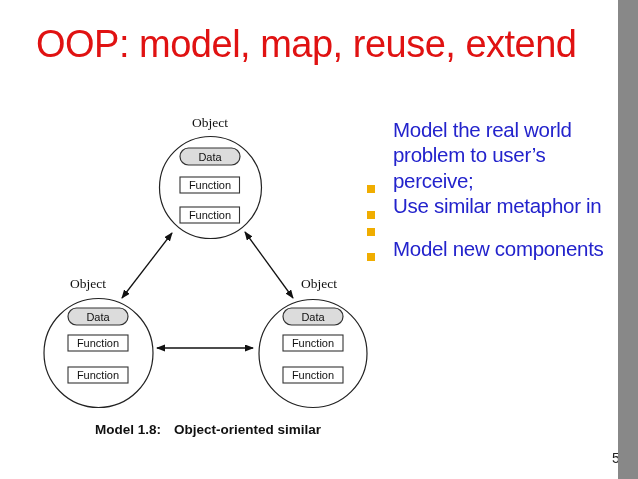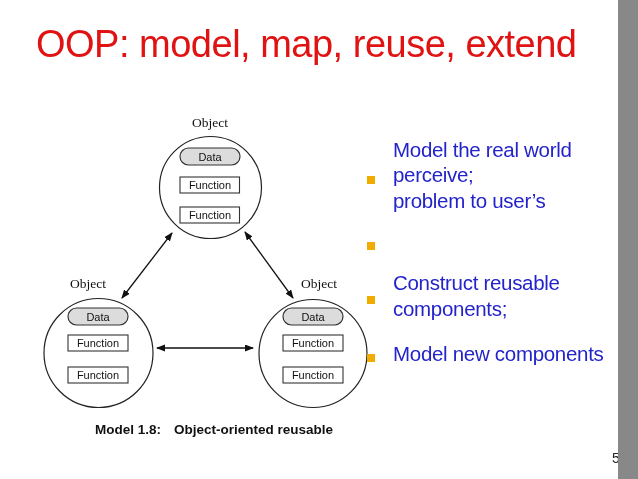--- a/index.html
+++ b/index.html
@@ -7,23 +7,23 @@
     position:relative;width:618px;height:479px;background:#ffffff;overflow:hidden;
     font-family:"Liberation Sans",sans-serif;
   }
   .title{
     position:absolute;left:36px;top:23px;
     font-size:38px;line-height:1.15;letter-spacing:-0.5px;white-space:nowrap;
     color:var(--title-red,#E01212);
   }
   .bullets{position:absolute;left:367px;top:117px;width:264px;}
   .bullet-item{
-    display:flex;align-items:center;
+    display:flex;align-items:flex-end;
     color:var(--bullet-blue,#2323CC);
-    font-size:20.5px;line-height:25.4px;letter-spacing:-0.3px;margin-top:20px;
+    font-size:20.5px;line-height:25.4px;letter-spacing:-0.3px;
   }
   .bullet-sq{
     flex:0 0 auto;width:8px;height:8px;
     background:var(--bullet-gold,#F0AD00);
     margin:9px 18px 0 0;
   }
   .bullet-lines{white-space:nowrap;}
   .diagram{position:absolute;left:0;top:100px;}
   .obj-circle{fill:none;stroke:#222;stroke-width:1.2;}
   .data-pill{fill:var(--data-fill,#DCDCDC);stroke:#333;stroke-width:1.2;}
@@ -88,43 +88,40 @@
     <line class="arrow" x1="172" y1="133" x2="122" y2="198" marker-start="url(#ah)" marker-end="url(#ah)"></line>
     <line class="arrow" x1="245" y1="132" x2="293" y2="198" marker-start="url(#ah)" marker-end="url(#ah)"></line>
     <line class="arrow" x1="157" y1="248" x2="253" y2="248" marker-start="url(#ah)" marker-end="url(#ah)"></line>
   </svg>
 
   <div class="bullets" id="bullets">
       <div class="bullet-item">
         <span class="bullet-sq"></span>
         <div class="bullet-lines">
           <div>Model the real world</div>
+          <div>problem to user’s</div>
           <div>perceive;</div>
-          <div>problem to user’s</div>
         </div>
       </div>
       <div class="bullet-item">
         <span class="bullet-sq"></span>
         <div class="bullet-lines">
+          <div>Use similar metaphor in</div>
         </div>
       </div>
       <div class="bullet-item">
         <span class="bullet-sq"></span>
-        <div class="bullet-lines">
-          <div>Construct reusable</div>
-          <div>components;</div>
-        </div>
       </div>
       <div class="bullet-item">
         <span class="bullet-sq"></span>
         <div class="bullet-lines">
           <div>Model new components</div>
         </div>
       </div>
     </div>
 
   <div class="caption">
-    <span>Model 1.8:</span><span class="cap-text">Object-oriented reusable</span>
+    <span>Model 1.8:</span><span class="cap-text">Object-oriented similar</span>
   </div>
 
   <div class="pagenum">5</div>
 
 </div>
 
 </body></html>

